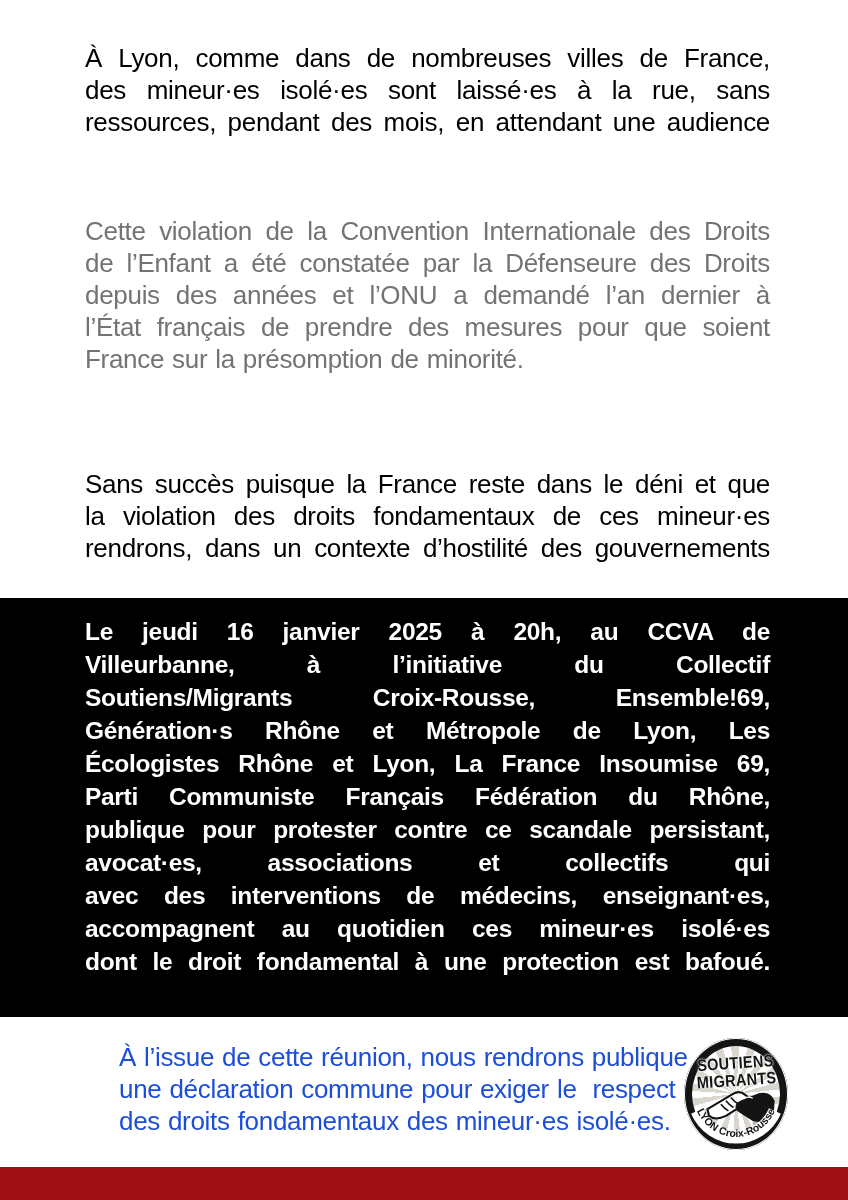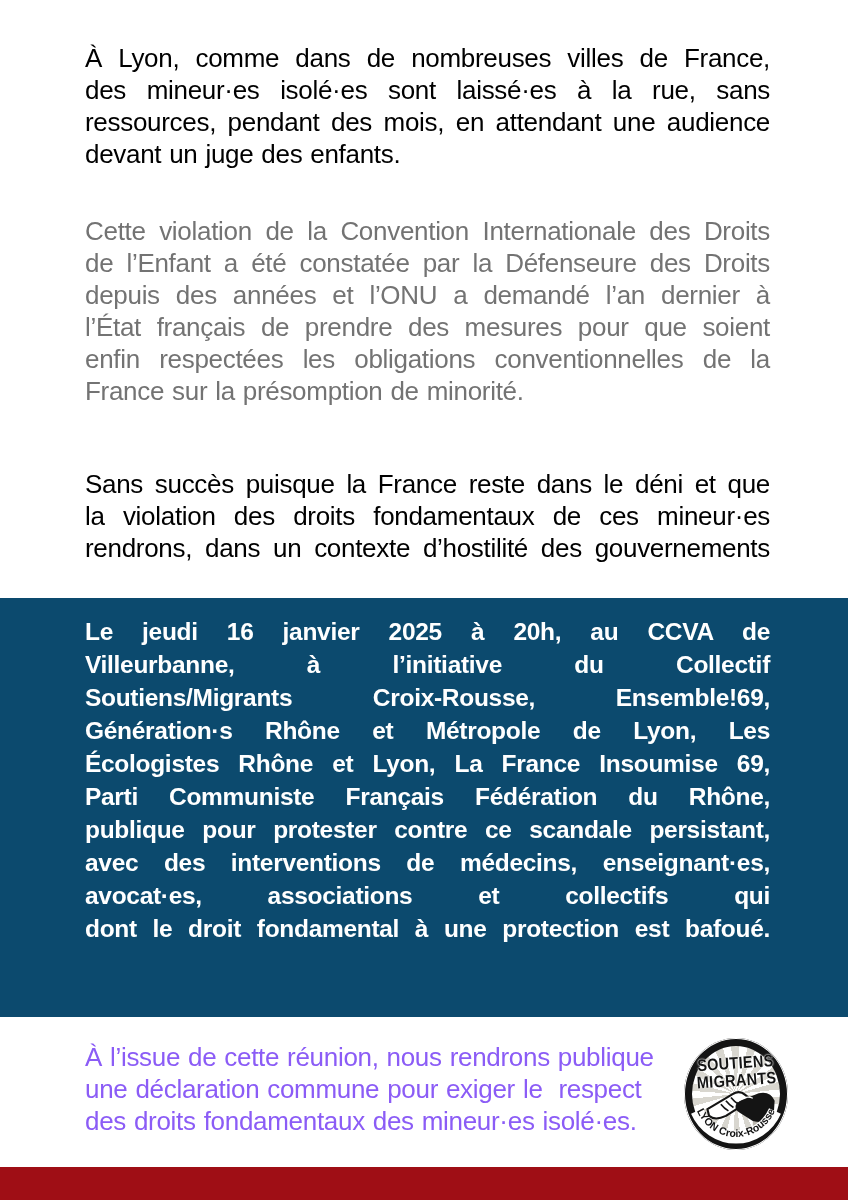--- a/index.html
+++ b/index.html
@@ -104,54 +104,53 @@
 </style>
 </head>
 <body>
 
 <div class="page" style="background: rgb(255, 255, 255);">
 
   <div class="para" id="p1" style="color: rgb(0, 0, 0);">
       <div class="line">À Lyon, comme dans de nombreuses villes de France,</div>
       <div class="line">des mineur·es isolé·es sont laissé·es à la rue, sans</div>
       <div class="line">ressources, pendant des mois, en attendant une audience</div>
-      <div class="line last">devant un juge des enfants.</div>
     </div>
 
   <div class="para" id="p2" style="color: #737373;">
       <div class="line">Cette violation de la Convention Internationale des Droits</div>
       <div class="line">de l’Enfant a été constatée par la Défenseure des Droits</div>
       <div class="line">depuis des années et l’ONU a demandé l’an dernier à</div>
       <div class="line">l’État français de prendre des mesures pour que soient</div>
-      <div class="line">enfin respectées les obligations conventionnelles de la</div>
       <div class="line last">France sur la présomption de minorité.</div>
     </div>
 
   <div class="para" id="p3" style="color: rgb(0, 0, 0);">
       <div class="line">Sans succès puisque la France reste dans le déni et que</div>
       <div class="line">la violation des droits fondamentaux de ces mineur·es</div>
       <div class="line">rendrons, dans un contexte d’hostilité des gouvernements</div>
     </div>
 
-  <div class="band" id="band" style="background: #0c4a6e;">
+  <div class="band" id="band" style="background: #000000;">
     <div class="band-inner" style="color: rgb(255, 255, 255);">
         <div class="line">Le jeudi 16 janvier 2025 à 20h, au CCVA de</div>
         <div class="line">Villeurbanne, à l’initiative du Collectif</div>
         <div class="line">Soutiens/Migrants Croix-Rousse, Ensemble!69,</div>
         <div class="line">Génération·s Rhône et Métropole de Lyon, Les</div>
         <div class="line">Écologistes Rhône et Lyon, La France Insoumise 69,</div>
         <div class="line">Parti Communiste Français Fédération du Rhône,</div>
         <div class="line">publique pour protester contre ce scandale persistant,</div>
+        <div class="line">avocat·es, associations et collectifs qui</div>
         <div class="line">avec des interventions de médecins, enseignant·es,</div>
-        <div class="line">avocat·es, associations et collectifs qui</div>
+        <div class="line">accompagnent au quotidien ces mineur·es isolé·es</div>
         <div class="line last">dont le droit fondamental à une protection est bafoué.</div>
       </div>
   </div>
 
-  <div class="para para--left" id="p4" style="color: #8b5cf6;">
+  <div class="para para--left" id="p4" style="color: #1d4ed8; margin-left: 34px;">
       <div class="line">À l’issue de cette réunion, nous rendrons publique</div>
       <div class="line">une déclaration commune pour exiger le&nbsp; respect</div>
       <div class="line last">des droits fondamentaux des mineur·es isolé·es.</div>
     </div>
 
   <div class="logo">
     <div class="logo-ring"></div>
     <div class="logo-burst"></div>
     <div class="logo-words">
       <div>SOUTIENS</div>

